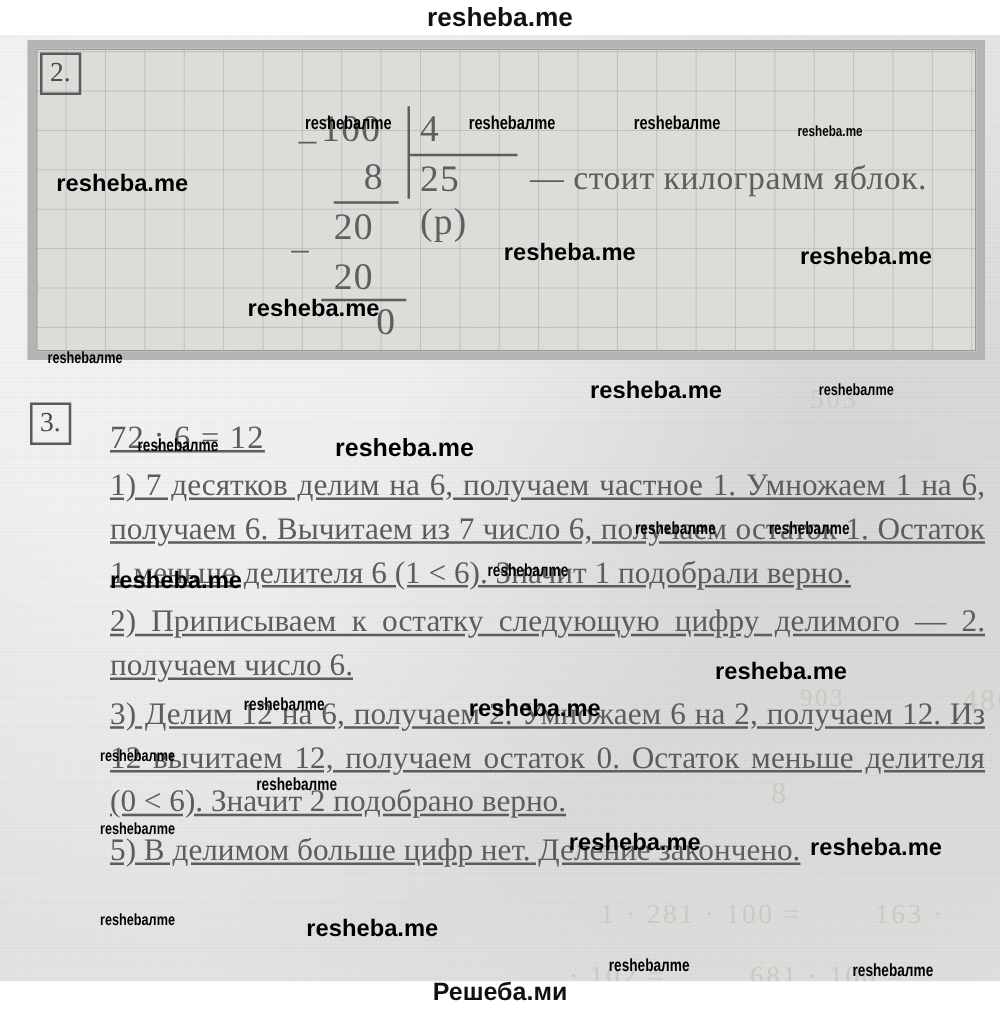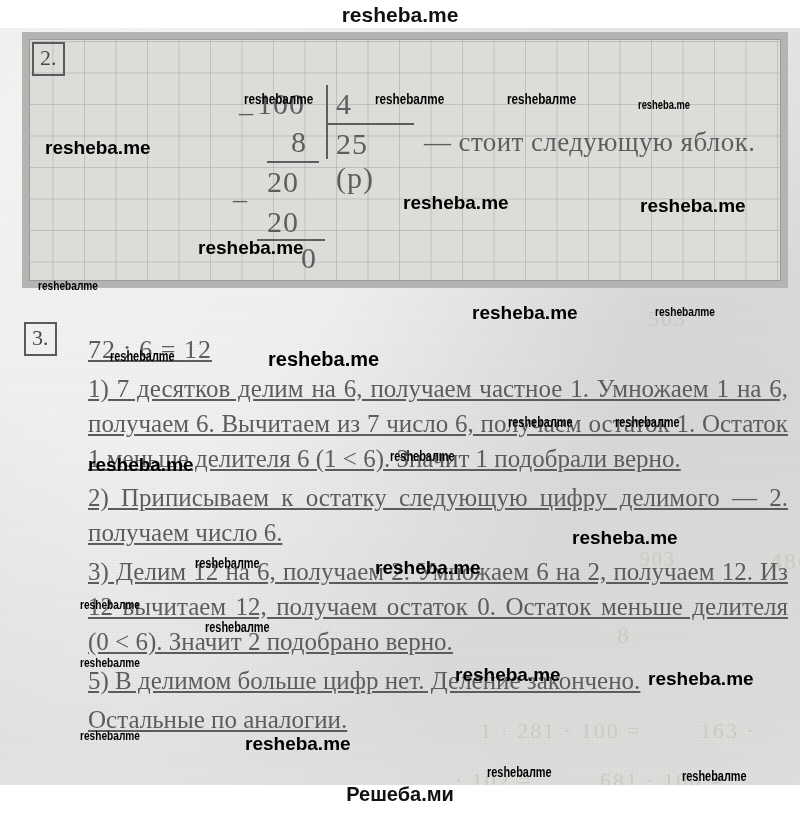--- a/index.html
+++ b/index.html
@@ -176,32 +176,31 @@
 
       <div class="dv-num" style="left:238px;top:126px;">20</div>
 
       <div class="dv-num" style="left:238px;top:166px;">20</div>
 
       <div class="dv-rule" style="left:228px;top:200px;width:68px;"></div>
 
       <div class="dv-num" style="left:272px;top:202px;">0</div>
     </div>
 
-    <div class="dv-tail" style="left:395px;top:88px;">— стоит следующую яблок.</div>
+    <div class="dv-tail" style="left:395px;top:88px;">— стоит килограмм яблок.</div>
   </div>
 
   <div class="badge" style="left:24px;top:294px;font-size:22px;">3.</div>
 
   <div class="prose">
     <p class="eq">72 : 6 = 12</p>
     <p class="just">1) 7 десятков делим на 6, получаем частное 1. Умножаем 1 на 6, получаем 6. Вычитаем из 7 число 6, получаем остаток 1. Остаток 1 меньше делителя 6 (1 &lt; 6). Значит 1 подобрали верно.</p>
     <p class="just">2) Приписываем к остатку следующую цифру делимого — 2. получаем число 6.</p>
     <p class="just">3) Делим 12 на 6, получаем 2. Умножаем 6 на 2, получаем 12. Из 12 вычитаем 12, получаем остаток 0. Остаток меньше делителя (0 &lt; 6). Значит 2 подобрано верно.</p>
     <p class="just">5) В делимом больше цифр нет. Деление закончено.</p>
-    <p>Остальные по аналогии.</p>
   </div>
 
   <div id="wm-layer">
       <div class="wm thin" style="left: 244px; top: 62px; font-size: 15px;">reshebaлme</div>
       <div class="wm thin" style="left: 375px; top: 62px; font-size: 15px;">reshebaлme</div>
       <div class="wm thin" style="left: 507px; top: 62px; font-size: 15px;">reshebaлme</div>
       <div class="wm thin" style="left: 638px; top: 70px; font-size: 12px;">resheba.me</div>
       <div class="wm bold" style="left: 45px; top: 109px; font-size: 19px;">resheba.me</div>
       <div class="wm bold" style="left: 403px; top: 164px; font-size: 19px;">resheba.me</div>
       <div class="wm bold" style="left: 640px; top: 167px; font-size: 19px;">resheba.me</div>

